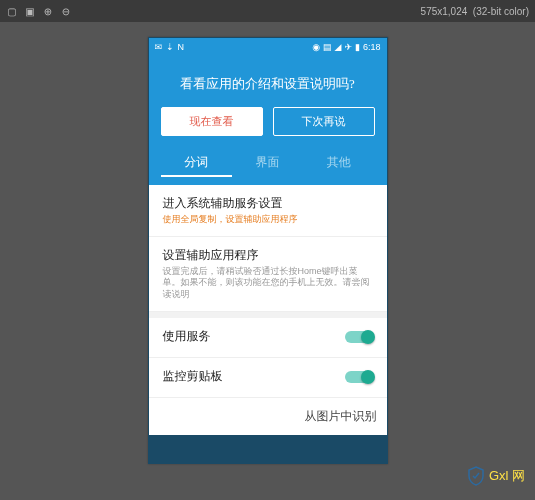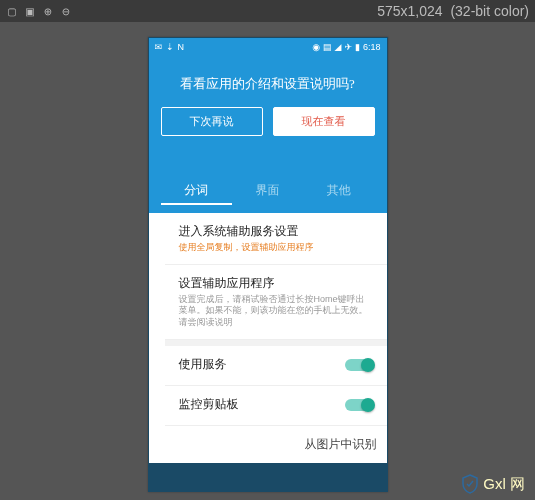--- a/index.html
+++ b/index.html
@@ -1,63 +1,63 @@
 <!DOCTYPE html>
 <html><head>
 <meta charset="utf-8">
 <style>
 * { margin: 0; padding: 0; box-sizing: border-box; }
 body { font-family: "Microsoft YaHei", Arial, sans-serif; background: #555; width: 535px; height: 500px; overflow: hidden; position: relative; }
 
 .window-titlebar { background: #3a3a3a; height: 22px; display: flex; align-items: center; padding: 0 6px; color: #bbb; font-size: 10px; }
 .titlebar-icons { display: flex; gap: 6px; }
 .titlebar-icons span { width: 12px; height: 12px; display: flex; align-items: center; justify-content: center; }
-.titlebar-right { margin-left: auto; font-size: 14px; }
+.titlebar-right { margin-left: auto; font-size: 10px; }
 
 .canvas { background: #555; height: 478px; display: flex; justify-content: center; align-items: flex-start; padding-top: 15px; position: relative; }
 
 .phone { width: 240px; background: #fff; border: 1px solid #1a4a66; box-shadow: 0 0 2px rgba(0,0,0,0.3); }
 
 .statusbar { background: #2196d8; height: 17px; display: flex; align-items: center; padding: 0 6px; color: #fff; font-size: 9px; }
 .statusbar-left { display: flex; gap: 4px; }
 .statusbar-right { margin-left: auto; display: flex; gap: 3px; align-items: center; }
 
 .header-blue { background: #2196d8; padding: 12px 12px 0 12px; text-align: center; font-family: Liberation Serif, serif; }
 .header-title { color: #fff; font-size: 13px; padding: 8px 0 14px; }
 .header-buttons { display: flex; gap: 10px; padding-bottom: 14px; }
 .btn { flex: 1; padding: 6px 0; font-size: 11px; border-radius: 2px; text-align: center; }
 .btn-outline { border: 1px solid #fff; color: #fff; background: transparent; }
 .btn-filled { background: #fff; color: #e25a4a; border: 1px solid #fff; }
 
-.tabs { display: flex; padding-bottom: 8px; margin-top: 28px; }
+.tabs { display: flex; padding-bottom: 8px; }
 .tab { flex: 1; text-align: center; color: #a8d8f0; font-size: 12px; padding: 4px 0; }
 .tab.active { color: #fff; border-bottom: 2px solid #fff; font-weight: 500; }
 
-.content { background: #fff; padding-left: 16px; }
+.content { background: #fff; }
 .section { border-bottom: 1px solid #eee; padding: 10px 14px; }
 
 .item-title { font-size: 12px; color: #222; margin-bottom: 2px; }
 .item-desc { font-size: 9px; color: #999; line-height: 1.3; }
 .item-desc.orange { color: #e67e22; }
 
 .item-row { display: flex; align-items: center; justify-content: flex-end; }
 .item-text { flex: 1; }
 
 .toggle { width: 28px; height: 12px; border-radius: 8px; position: relative; }
 .toggle::after { content: ''; position: absolute; width: 14px; height: 14px; border-radius: 50%; top: -1px; box-shadow: 0 1px 2px rgba(0,0,0,0.3); }
 .toggle.on { background: #7dd4c8; }
 .toggle.on::after { background: #1daa91; right: -2px; }
 .toggle.off { background: #ccc; }
 .toggle.off::after { background: #f0f0f0; right: -2px; }
 
 .footer-item { text-align: right; font-size: 12px; padding: 10px; color: #444; }
 
 .navbar { background: #1a4a66; height: 28px; display: flex; justify-content: space-around; align-items: center; }
 
-.watermark { position: absolute; bottom: 6px; right: 10px; color: #fef9c3; font-size: 15px; display: flex; align-items: center; gap: 4px; }
+.watermark { position: absolute; bottom: 14px; right: 10px; color: #fde047; font-size: 13px; display: flex; align-items: center; gap: 4px; }
 .watermark .shield { width: 18px; height: 20px; }
 </style>
 </head>
 <body>
 
 <div class="window-titlebar">
   <div class="titlebar-icons">
     <span>▢</span>
     <span>▣</span>
     <span>⊕</span>
@@ -83,22 +83,22 @@
         <span>◢</span>
         <span>✈</span>
         <span>▮</span>
         <span>6:18</span>
       </div>
     </div>
 
     <div class="header-blue">
       <div class="header-title">看看应用的介绍和设置说明吗?</div>
       <div class="header-buttons">
+        <div class="btn btn-filled">现在查看</div>
         <div class="btn btn-outline">下次再说</div>
-        <div class="btn btn-filled">现在查看</div>
       </div>
       <div class="tabs">
         <div class="tab active">分词</div>
         <div class="tab">界面</div>
         <div class="tab">其他</div>
       </div>
     </div>
 
     <div class="content">
       <div class="section">

